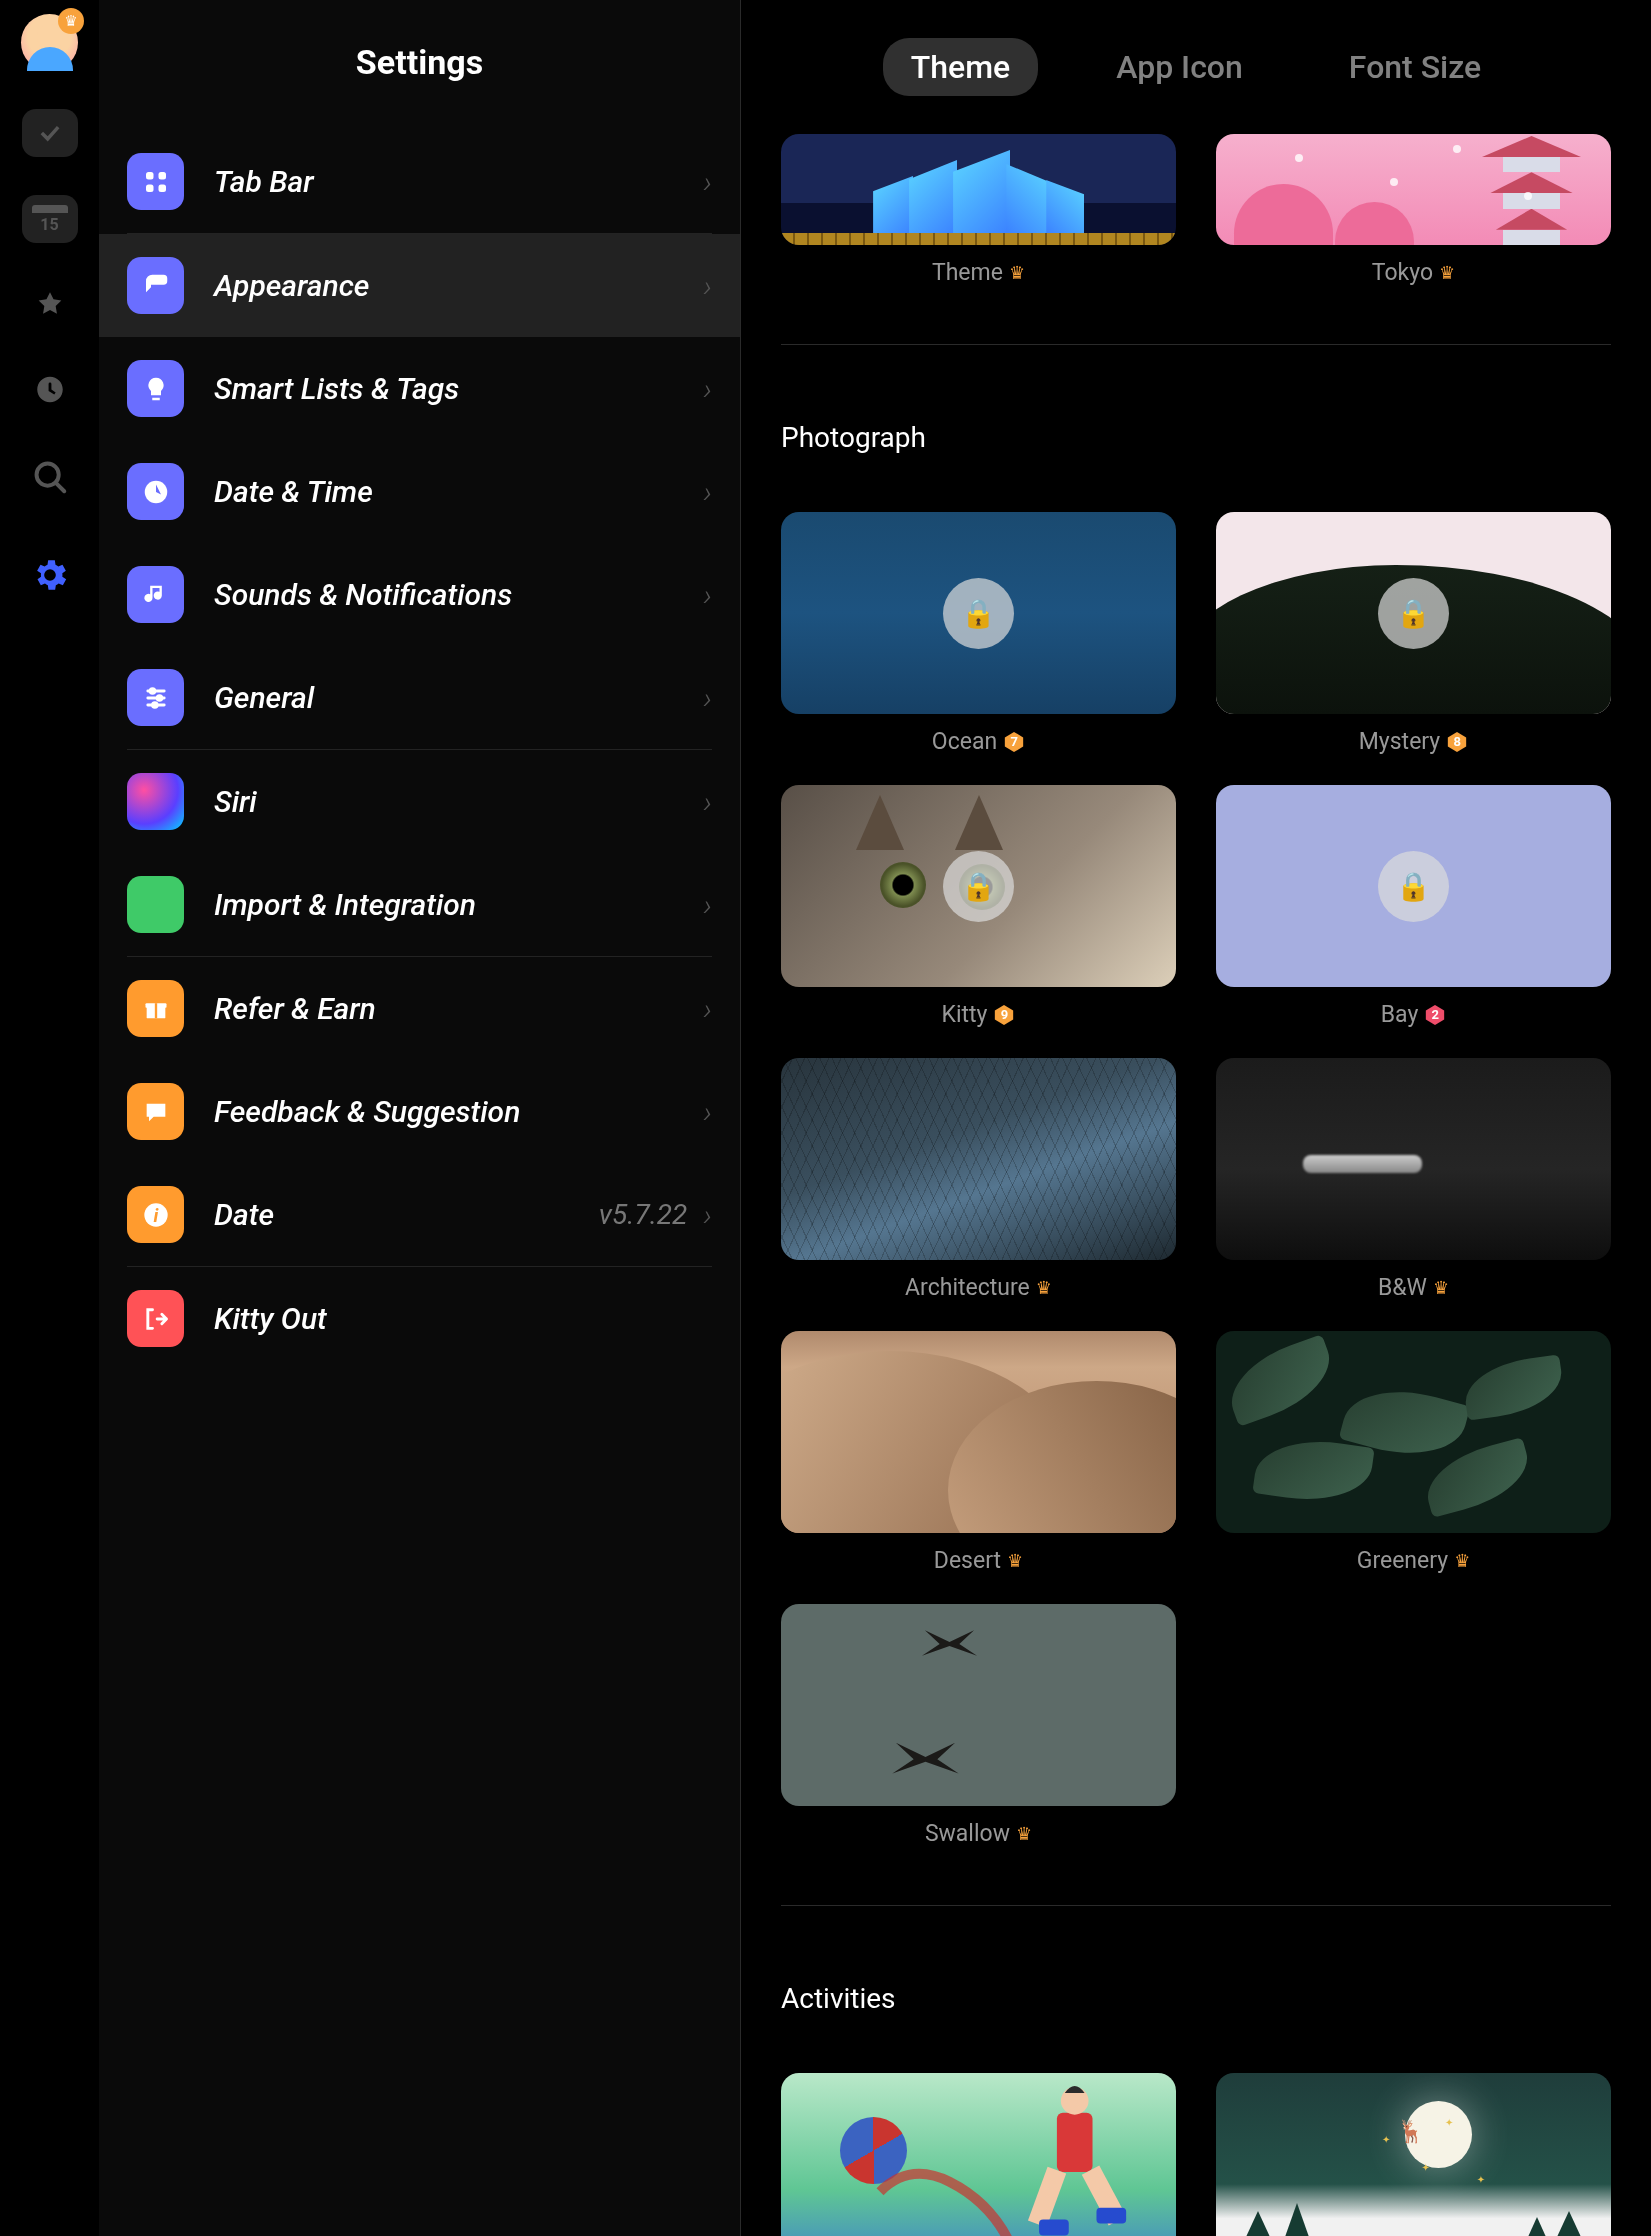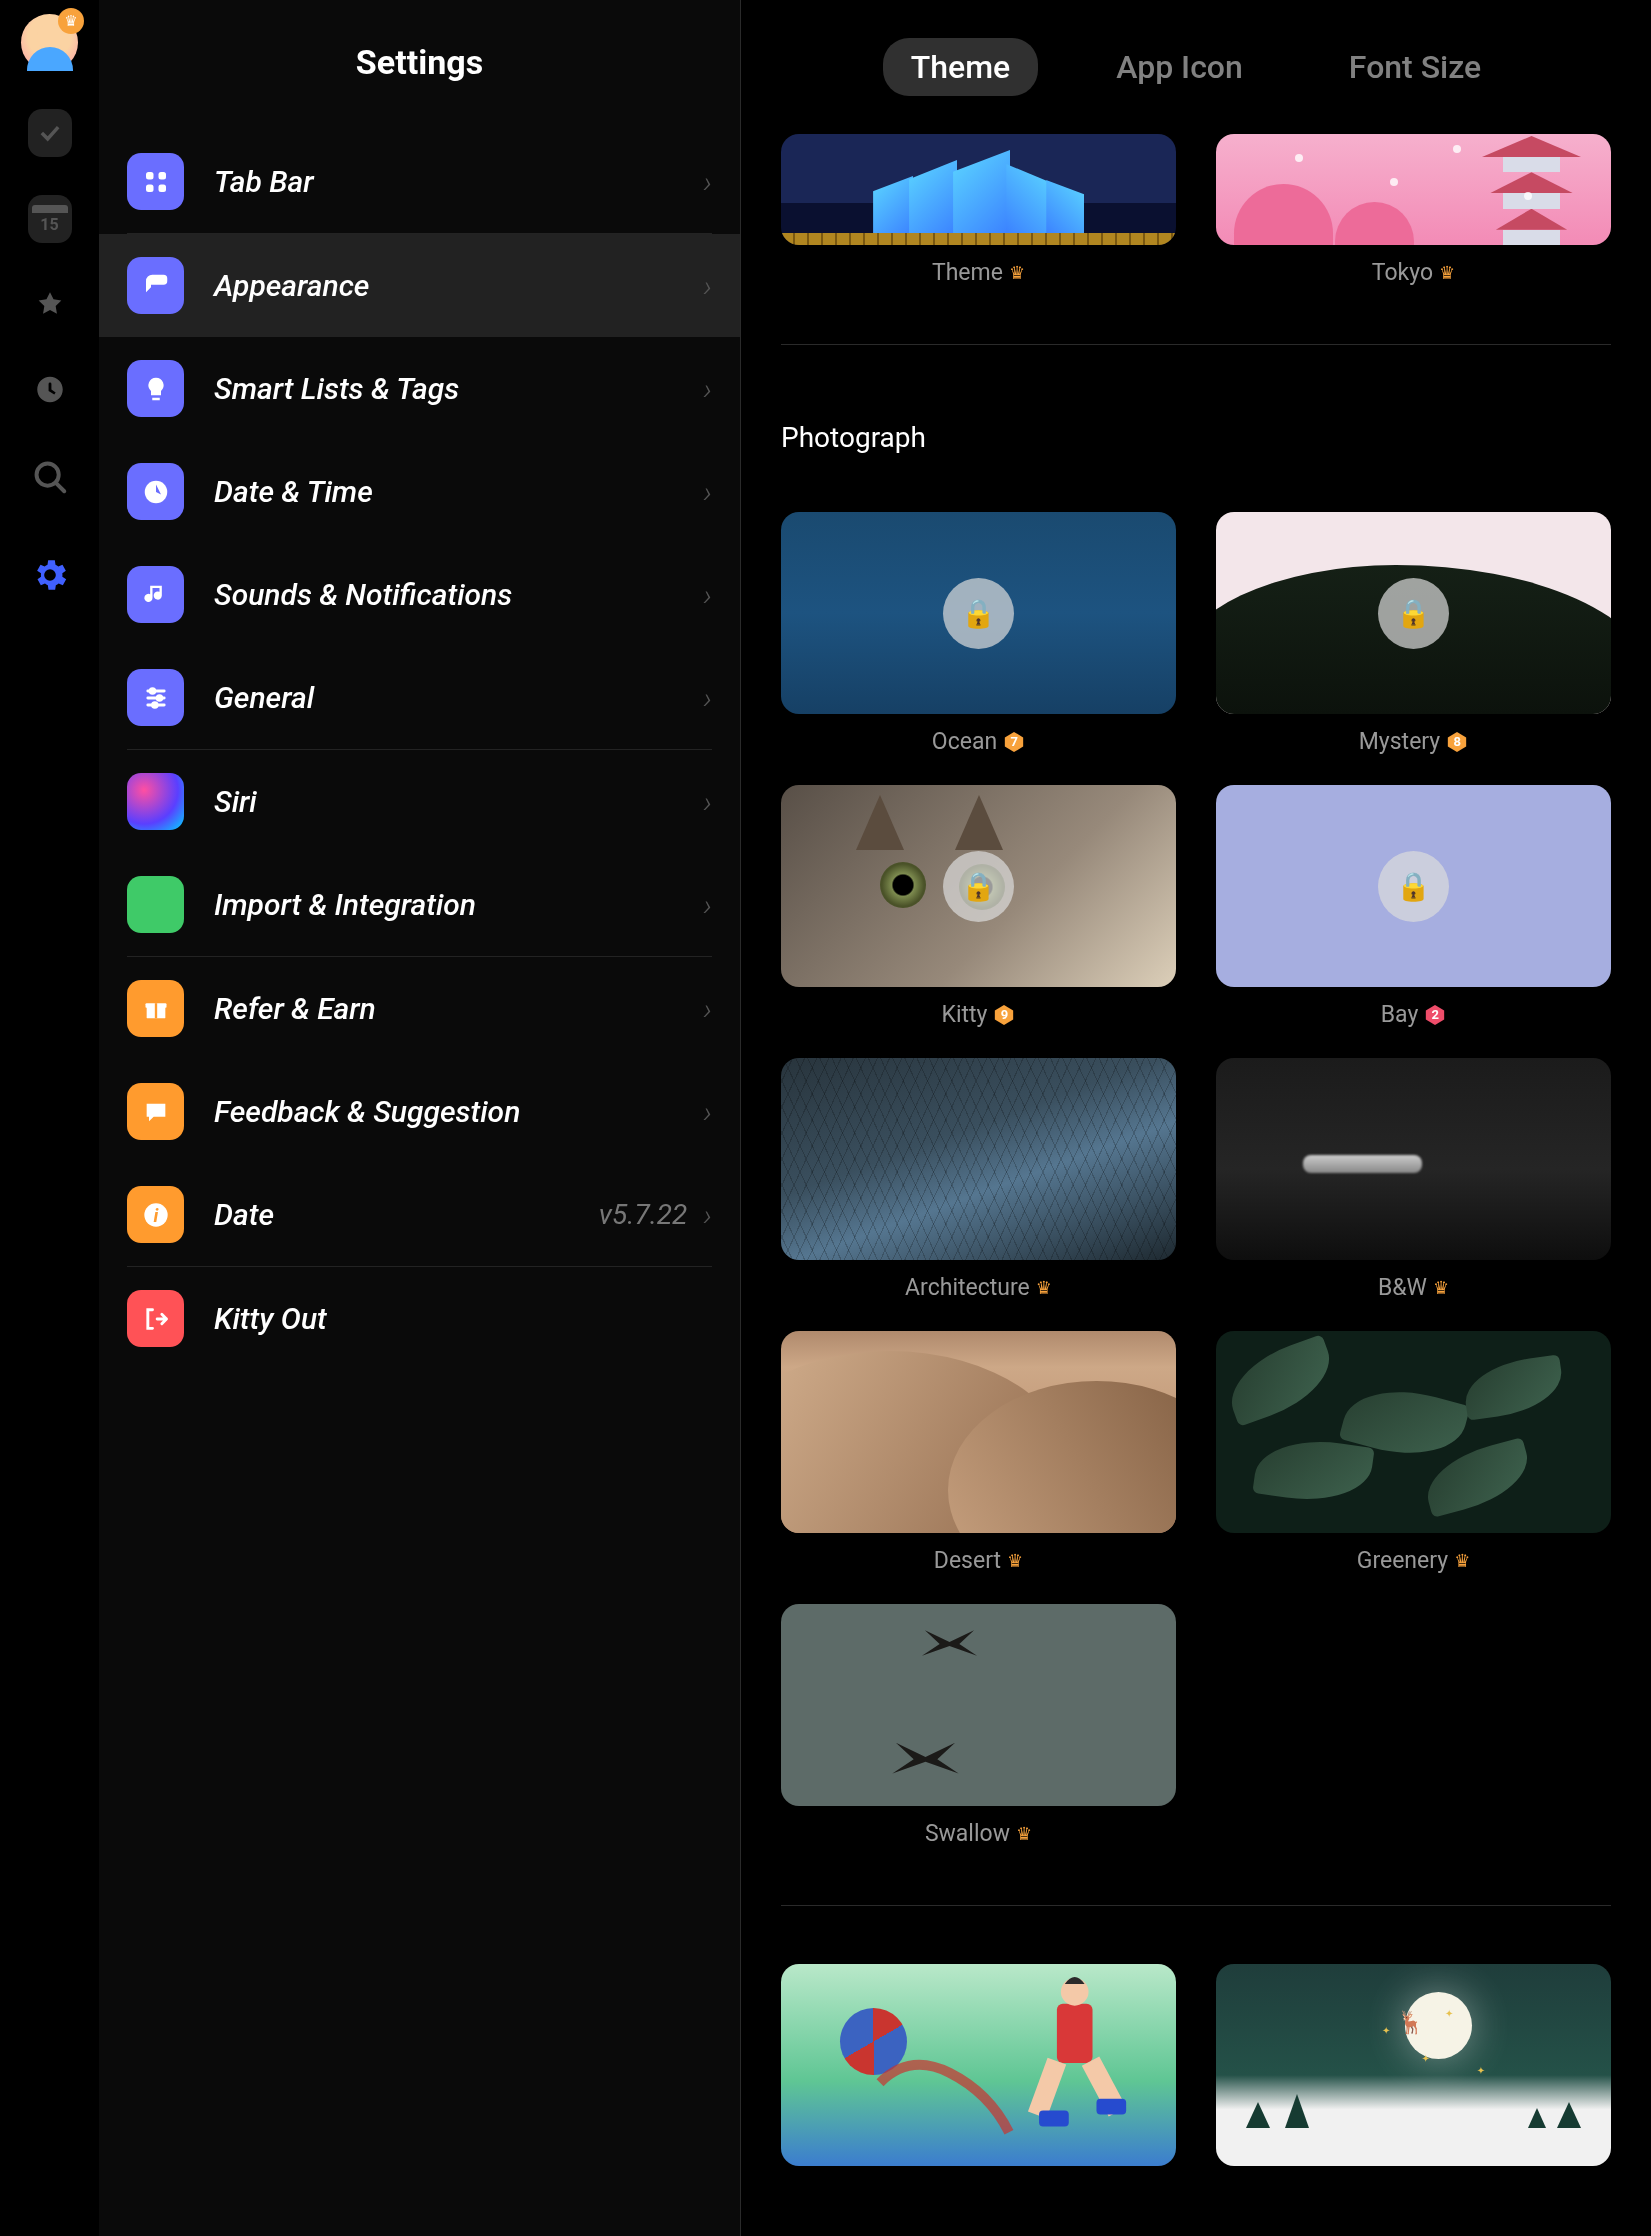--- a/index.html
+++ b/index.html
@@ -56,21 +56,21 @@
     width: 26px; height: 26px;
     border-radius: 50%;
     background: #f8a23c;
     font-size: 15px;
     display: flex;
     align-items: center;
     justify-content: center;
     color: #fff;
   }
   .rail-icon {
-    width: 44px;
+    width: 56px;
     height: 48px;
     border-radius: 14px;
     display: flex;
     align-items: center;
     justify-content: center;
     color: #555;
     font-size: 28px;
     background: #222;
   }
   .rail-icon.plain { background: transparent; }
@@ -686,20 +686,21 @@
           </svg>
       </div>
       <div class="caption">
           <span>Swallow</span>
           <span class="crown">♛</span>
         </div>
     </div>
     <div></div>
 
     <hr class="sep">
+    <div class="section-title">Activities</div>
 
     <div class="theme-card">
       <div class="thumb thumb-worldcup">
         <div class="ball"></div>
         <svg style="position:absolute;right:30px;top:10px" width="198" height="188" viewBox="0 0 200 190">
           <rect x="110" y="30" width="36" height="60" fill="#d93838" rx="6"></rect>
           <circle cx="128" cy="18" r="14" fill="#f4c9a8"></circle>
           <path d="M118 10 q10 -14 20 0" fill="#2b2b2b"></path>
           <rect x="100" y="88" width="20" height="58" fill="#f4c9a8" transform="rotate(20 110 88)"></rect>
           <rect x="134" y="88" width="20" height="58" fill="#f4c9a8" transform="rotate(-28 144 88)"></rect>

